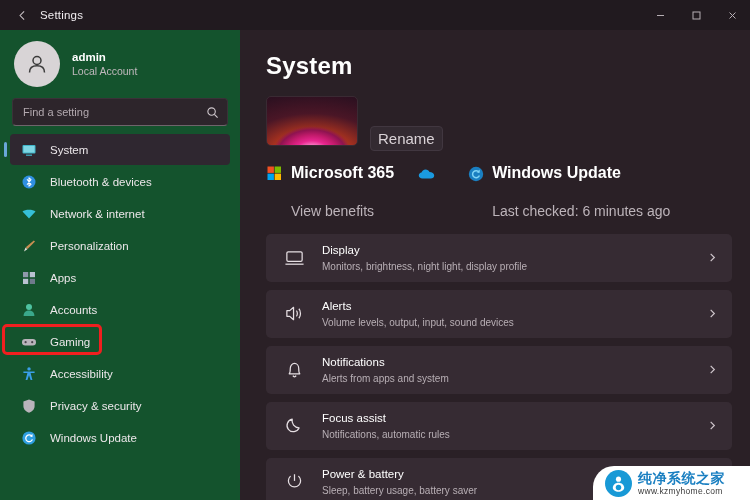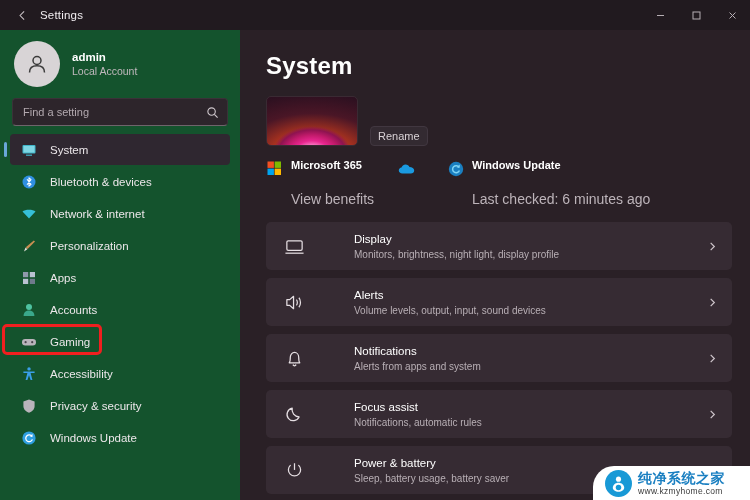--- a/index.html
+++ b/index.html
@@ -117,47 +117,46 @@
   .device-card { display: flex; align-items: flex-start; margin-top: 16px; }
   .device-thumb {
     width: 92px; height: 50px; border-radius: 5px; flex: 0 0 92px;
     background:
       radial-gradient(ellipse 60% 75% at 50% 115%, #ffffff 0%, #ff9ad6 14%, #e8268f 32%, #c01a6a 48%, #8e1350 62%, transparent 72%),
       radial-gradient(ellipse 120% 130% at 50% 120%, #f06a2a 0%, #a8321f 38%, #4a1626 66%, #2b1020 100%);
       border: 1px solid #3a2a33;
   }
   .rename-btn {
     margin-left: 12px; margin-top: 30px;
-    font-size: 11px; color: #d9d2d6;
+    font-size: 15px; color: #d9d2d6;
     padding: 3px 7px; border-radius: 4px;
     background: #332a31; border: 1px solid #413740;
   }
 
   .status-row { display: flex; margin-top: 12px; align-items: flex-start; }
   .status-item { display: flex; align-items: flex-start; margin-right: 24px; }
   .status-ico {
     width: 17px; height: 17px; flex: 0 0 17px;
     display: flex; align-items: center; justify-content: center;
     margin-right: 8px; margin-top: 2px;
   }
   .status-ico svg { display: block; }
   .status-txt { line-height: 1.3; }
-  .status-title { font-size: 11px; font-weight: bold; color: #ffffff; }
+  .status-title { font-size: 16px; font-weight: bold; color: #ffffff; }
   .status-sub { font-size: 14px; color: #bdb4ba; margin-top: 18px; }
   .status-sub .dot { color: #d08ab5; margin-right: 2px; }
 
   .rows { margin-top: 14px; }
   .srow {
     height: 48px; border-radius: 5px;
     background: #362b33;
     display: flex; align-items: center;
     padding: 0 14px 0 16px;
     margin-bottom: 8px;
     position: relative;
-    gap: 32px;
   }
   .srow-ico {
     width: 24px; height: 24px; flex: 0 0 24px;
     display: flex; align-items: center; justify-content: center;
     margin-right: 16px; color: #e6dfe3;
   }
   .srow-ico svg { display: block; }
   .srow-text { flex: 1; line-height: 1.3; }
   .srow-title { font-size: 11.5px; color: #ffffff; font-weight: normal; }
   .srow-sub { font-size: 10px; color: #b8afb5; margin-top: 2px; }

